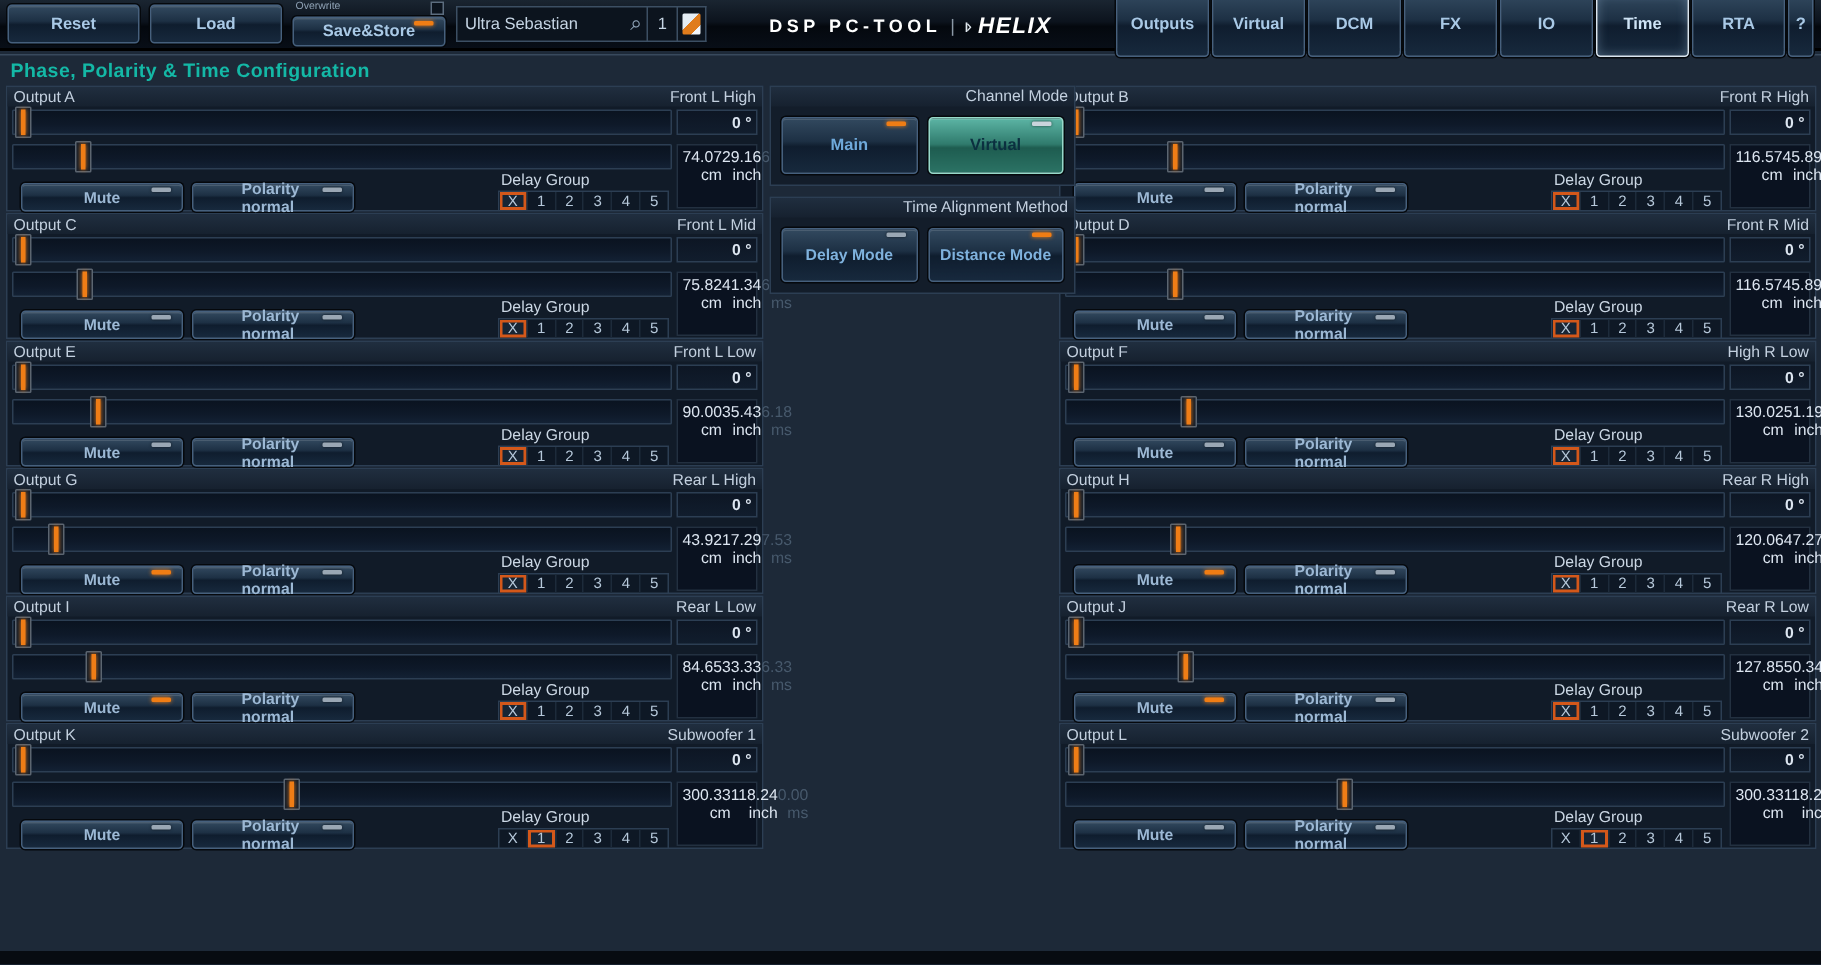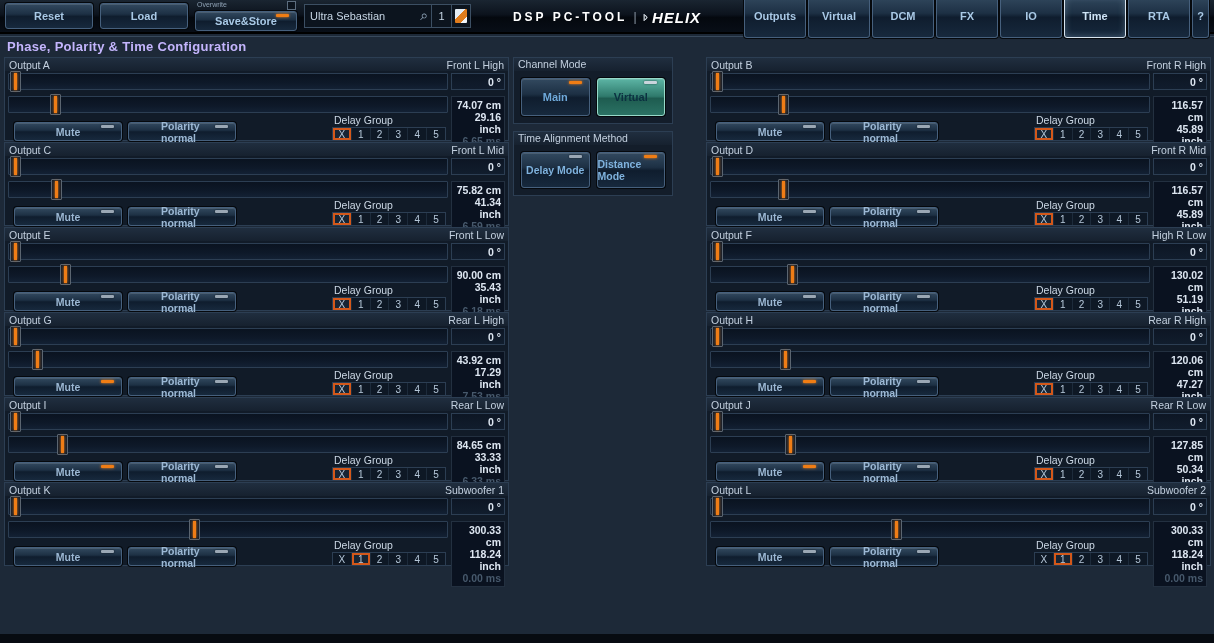--- a/index.html
+++ b/index.html
@@ -59,31 +59,31 @@
   .logo .brand{ font-size:15px; font-weight:bold; letter-spacing:1px; font-style:italic; }
   .logo .brand-mark{ font-size:12px; color:#dfe7ee; letter-spacing:-2px; }
 
   .nav{ margin-left:auto; display:flex; gap:2px; }
   .nav-btn{ width:62px; height:43px; }
   .nav-btn.active{ border-color:#d9e5ef; box-shadow:inset 0 0 7px rgba(190,225,255,.3),0 0 0 1px #05080c; color:#cfe4f6;}
   .nav-btn.help{ width:17px; }
 
   
   .page-title{
-    position:absolute; top:39px; left:7px; font-size:13px; font-weight:bold; color:#c4b5fd;
+    position:absolute; top:39px; left:7px; font-size:13px; font-weight:bold; color:#14b8a6;
     letter-spacing:.3px;
   }
   .content-rule{ position:absolute; top:36px; left:0; width:1214px; height:1px; background:#38495c; }
   .bottom-strip{ position:absolute; bottom:0; left:0; width:1214px; height:9px; background:#070b11; }
 
   
   .col{ position:absolute; top:57px; }
   .col-left{ left:4px; width:505px; }
   .col-right{ left:706px; width:505px; }
-  .col-mid{ left:513px; width:160px; }
+  .col-mid{ left:513px; width:204px;text-align:right; }
 
   
   .output-block{
     height:84px; margin-bottom:1px; border:1px solid #2c3e53; background:#111b28; position:relative;
   }
   .block-header{
     height:13px; display:flex; justify-content:space-between; align-items:center;
     padding:0 4px; font-size:10.5px; color:#c3d0df;
     background:linear-gradient(180deg,#202e3f,#16212f);
   }
@@ -113,22 +113,22 @@
   .dg-cell:last-child{ border-right:none; }
   .dg-cell.active{ box-shadow:inset 0 0 0 2px #d4581a; background:#182534; }
 
   .values-col{ width:54px; display:flex; flex-direction:column; }
   .deg-box{
     height:17px; border:1px solid #2c3e53; background:linear-gradient(180deg,#0d1624,#111d2d);
     color:#dde6f1; font-size:10.5px; font-weight:bold; text-align:right; padding:1px 3px 0 0; line-height:14px;
   }
   .dist-box{
     margin-top:6px; flex:1; border:1px solid #233040; background:#0a1220;
-    padding:2px 3px; display:flex; flex-direction:column; justify-content:space-between;
-    text-align:right; font-size:10.5px; font-weight:bold; color:#dde6f1;
+    padding:2px 3px; display:flex; flex-direction:row; justify-content:space-between;
+    text-align:right; font-size:10.5px; font-weight:normal; color:#dde6f1;
   }
   .dist-box .ms{ color:#47596c; }
 
   
   .panel{ border:1px solid #2c3e53; background:#131d2a; margin-bottom:7px; }
   .panel-header{ height:13px; line-height:13px; font-size:10.5px; color:#c3d0df; padding:0 4px;
     background:linear-gradient(180deg,#202e3f,#16212f); }
   .panel-body{ padding:7px; }
   .mode-row{ display:flex; gap:7px; }
   .mode-btn{ flex:1; height:38px; font-size:11px; color:#6fa9da; }

